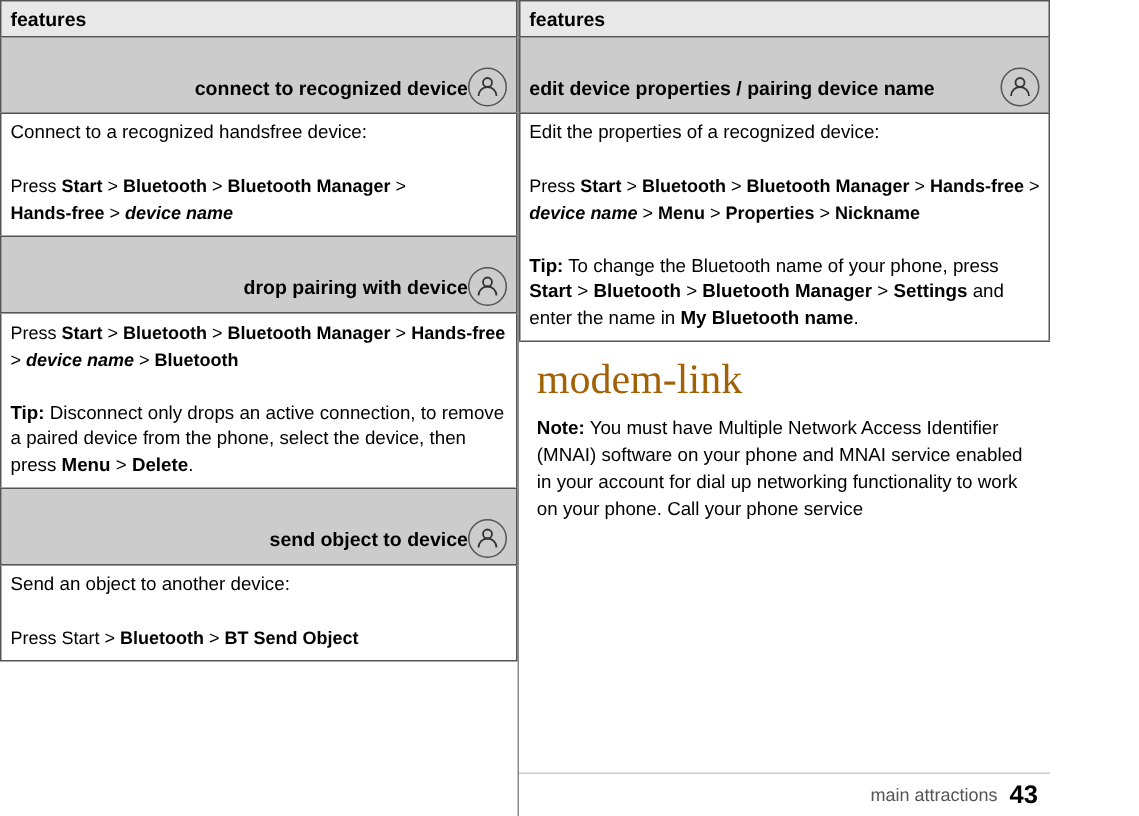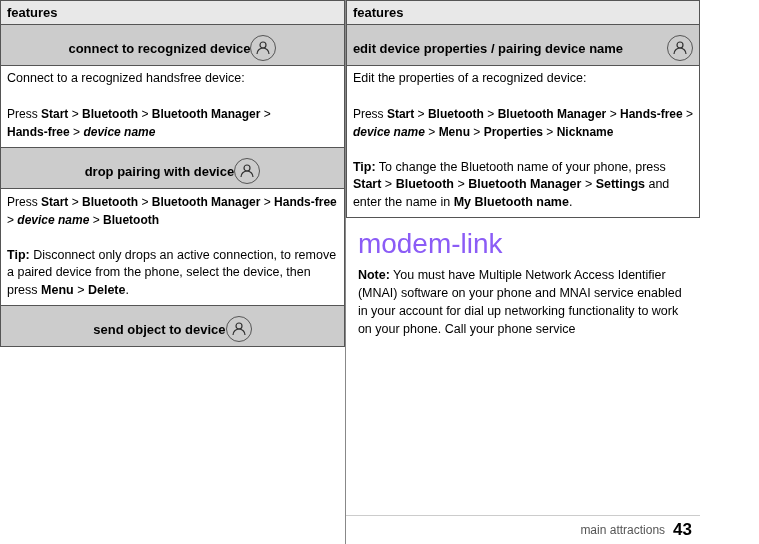--- a/index.html
+++ b/index.html
@@ -55,24 +55,24 @@
     }
 
     .features-table .section-header-row {
       background: #ccc;
       border-bottom: 1px solid #555;
     }
 
     .section-header-cell {
       font-weight: bold;
       font-size: 13px;
-      padding: 10px 6px 4px 6px;
+      padding: 20px 6px 4px 6px;
       display: flex;
       align-items: center;
-      justify-content: center;
+      justify-content: flex-end;
     }
 
     .section-content-cell {
       padding: 4px 6px 6px 6px;
       font-size: 12.5px;
       line-height: 1.4;
     }
 
     .section-divider {
       border-top: 1.5px solid #555;
@@ -106,23 +106,23 @@
 
     
     .modem-section {
       padding: 10px 12px 6px 12px;
       flex: 1;
     }
 
     .modem-title {
       font-size: 28px;
       font-weight: normal;
-      font-family: Liberation Sans, sans-serif;
+      font-family: Liberation Serif, serif;
       margin-bottom: 6px;
-      color: #8b5cf6;
+      color: #a16207;
     }
 
     .modem-note {
       font-size: 12.5px;
       line-height: 1.45;
     }
 
     
     .page-footer {
       display: flex;
@@ -215,20 +215,29 @@
               <span style="font-weight:bold;font-size:13px;">send object to device</span>
               <span class="icon-circle">
                 <svg viewBox="0 0 16 16" fill="none" xmlns="http://www.w3.org/2000/svg">
                   <circle cx="8" cy="5" r="3" stroke="#333" stroke-width="1.2"></circle>
                   <path d="M2 14c0-3.3 2.7-6 6-6s6 2.7 6 6" stroke="#333" stroke-width="1.2"></path>
                 </svg>
               </span>
             </div>
           </td>
         </tr>
+        <tr class="section-row">
+          <td class="section-content-cell">
+            <p>Send an object to another device:</p>
+            <br>
+            <p class="menu-path">
+              Press Start &gt; <span class="menu-bold">Bluetooth</span> &gt; <span class="menu-bold">BT Send Object</span>
+            </p>
+          </td>
+        </tr>
 
       </tbody>
     </table>
   </div>
 
   <div class="right-col">
 
     <table class="right-features features-table">
       <tbody>
         <tr>

